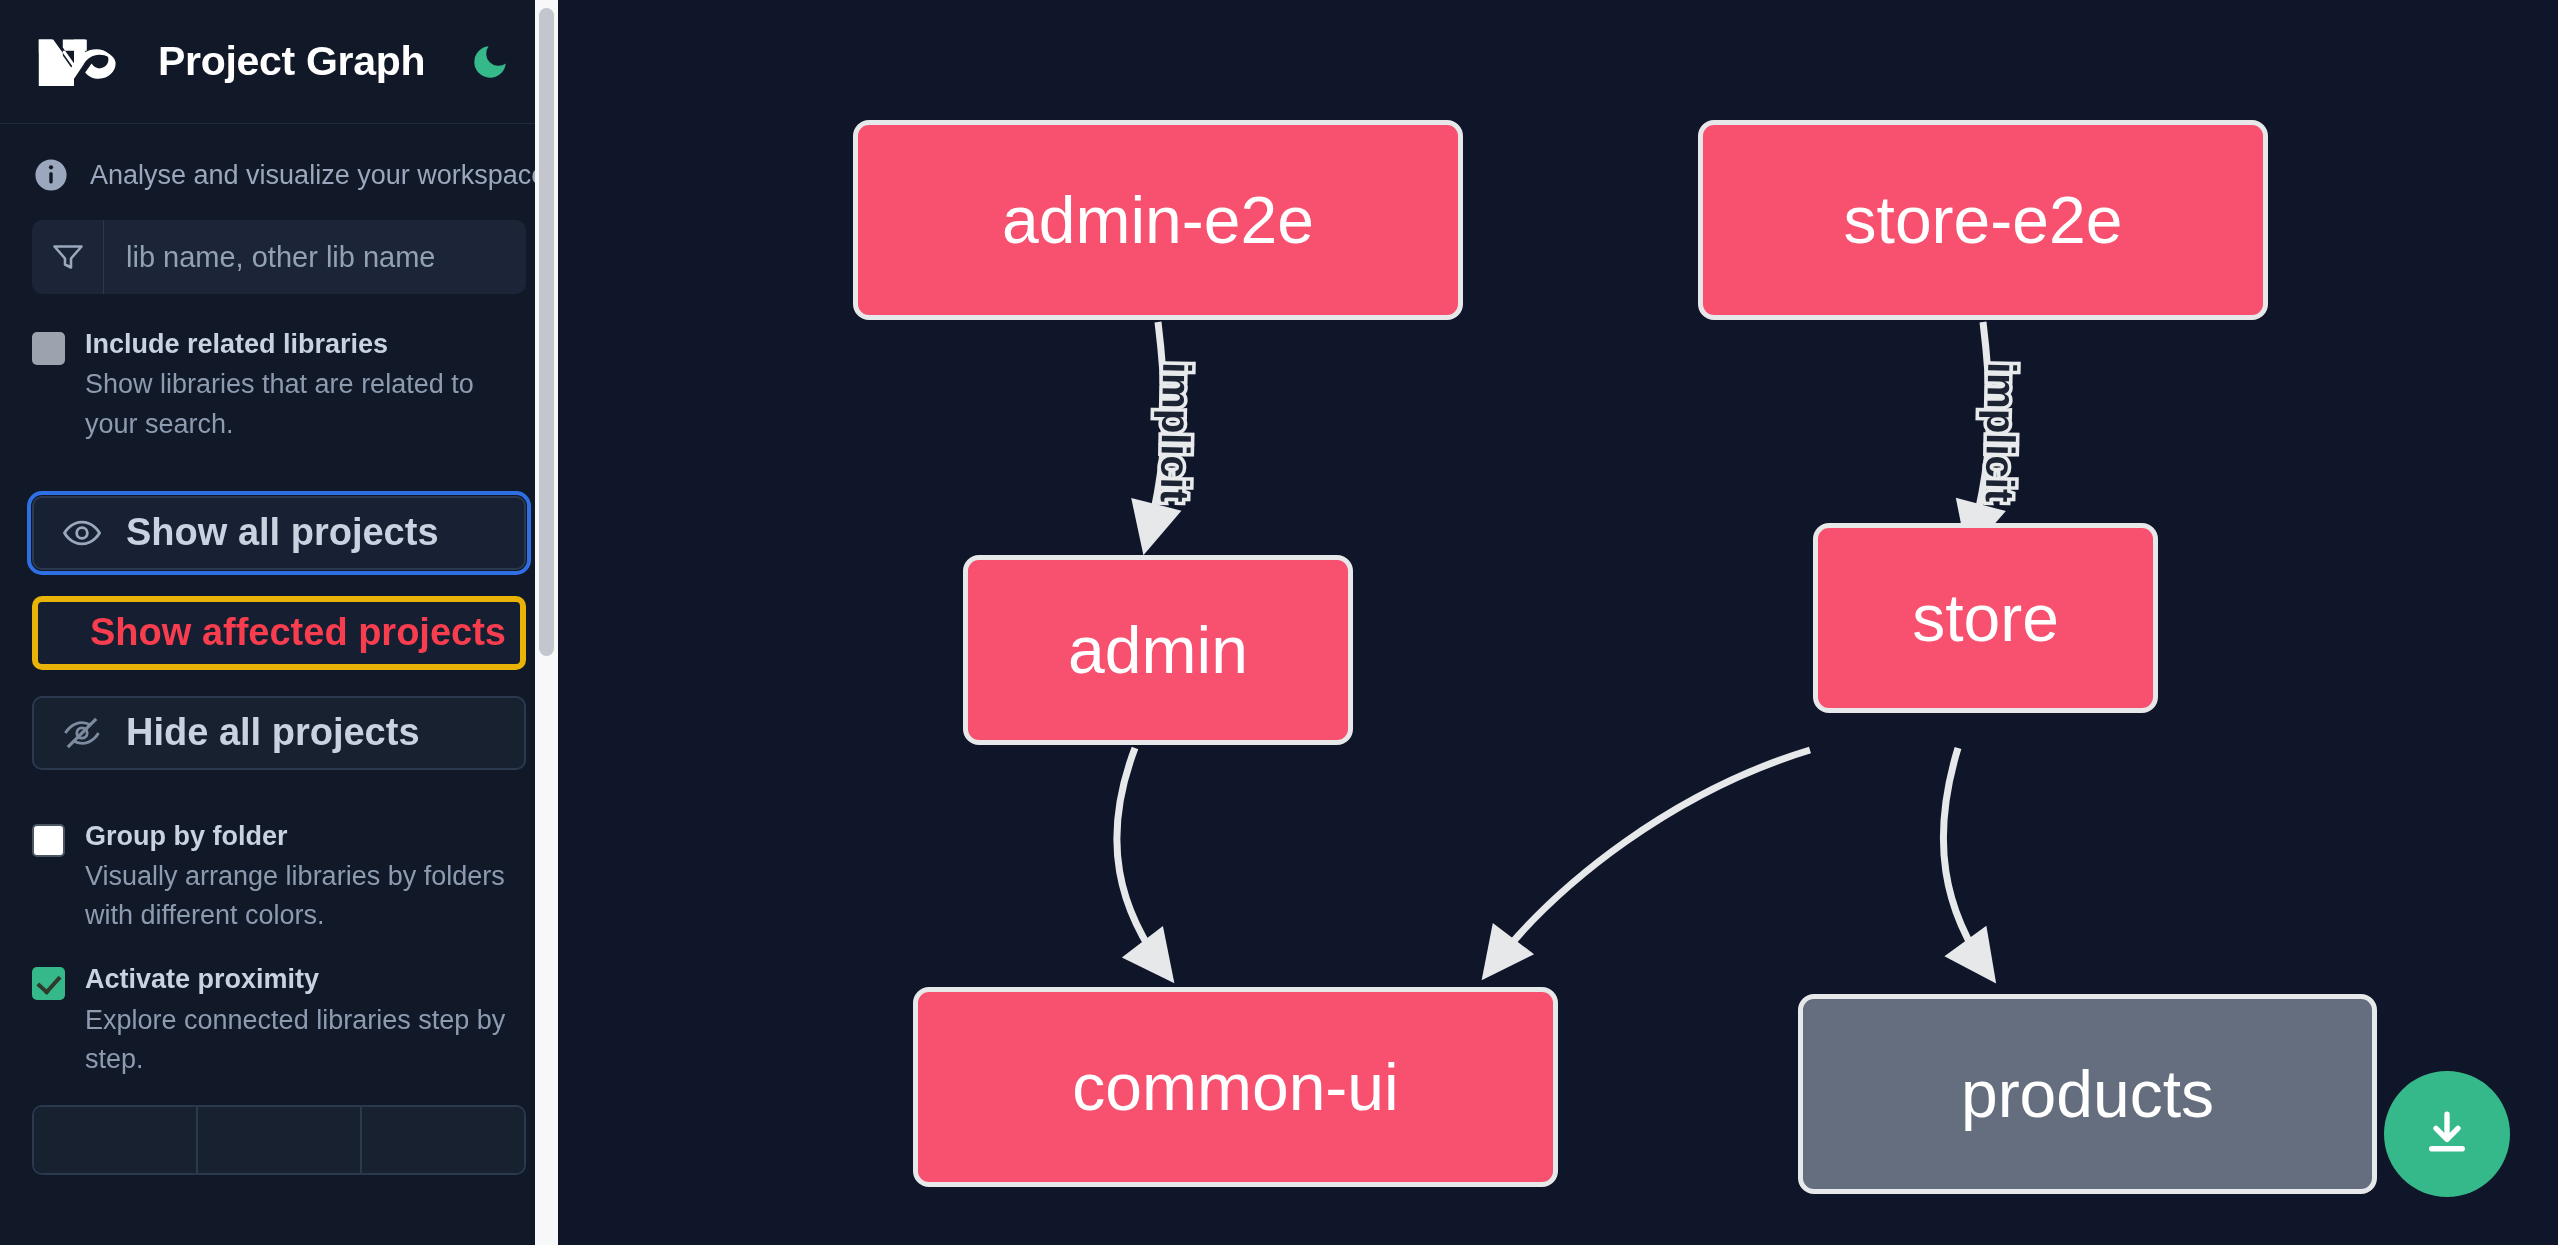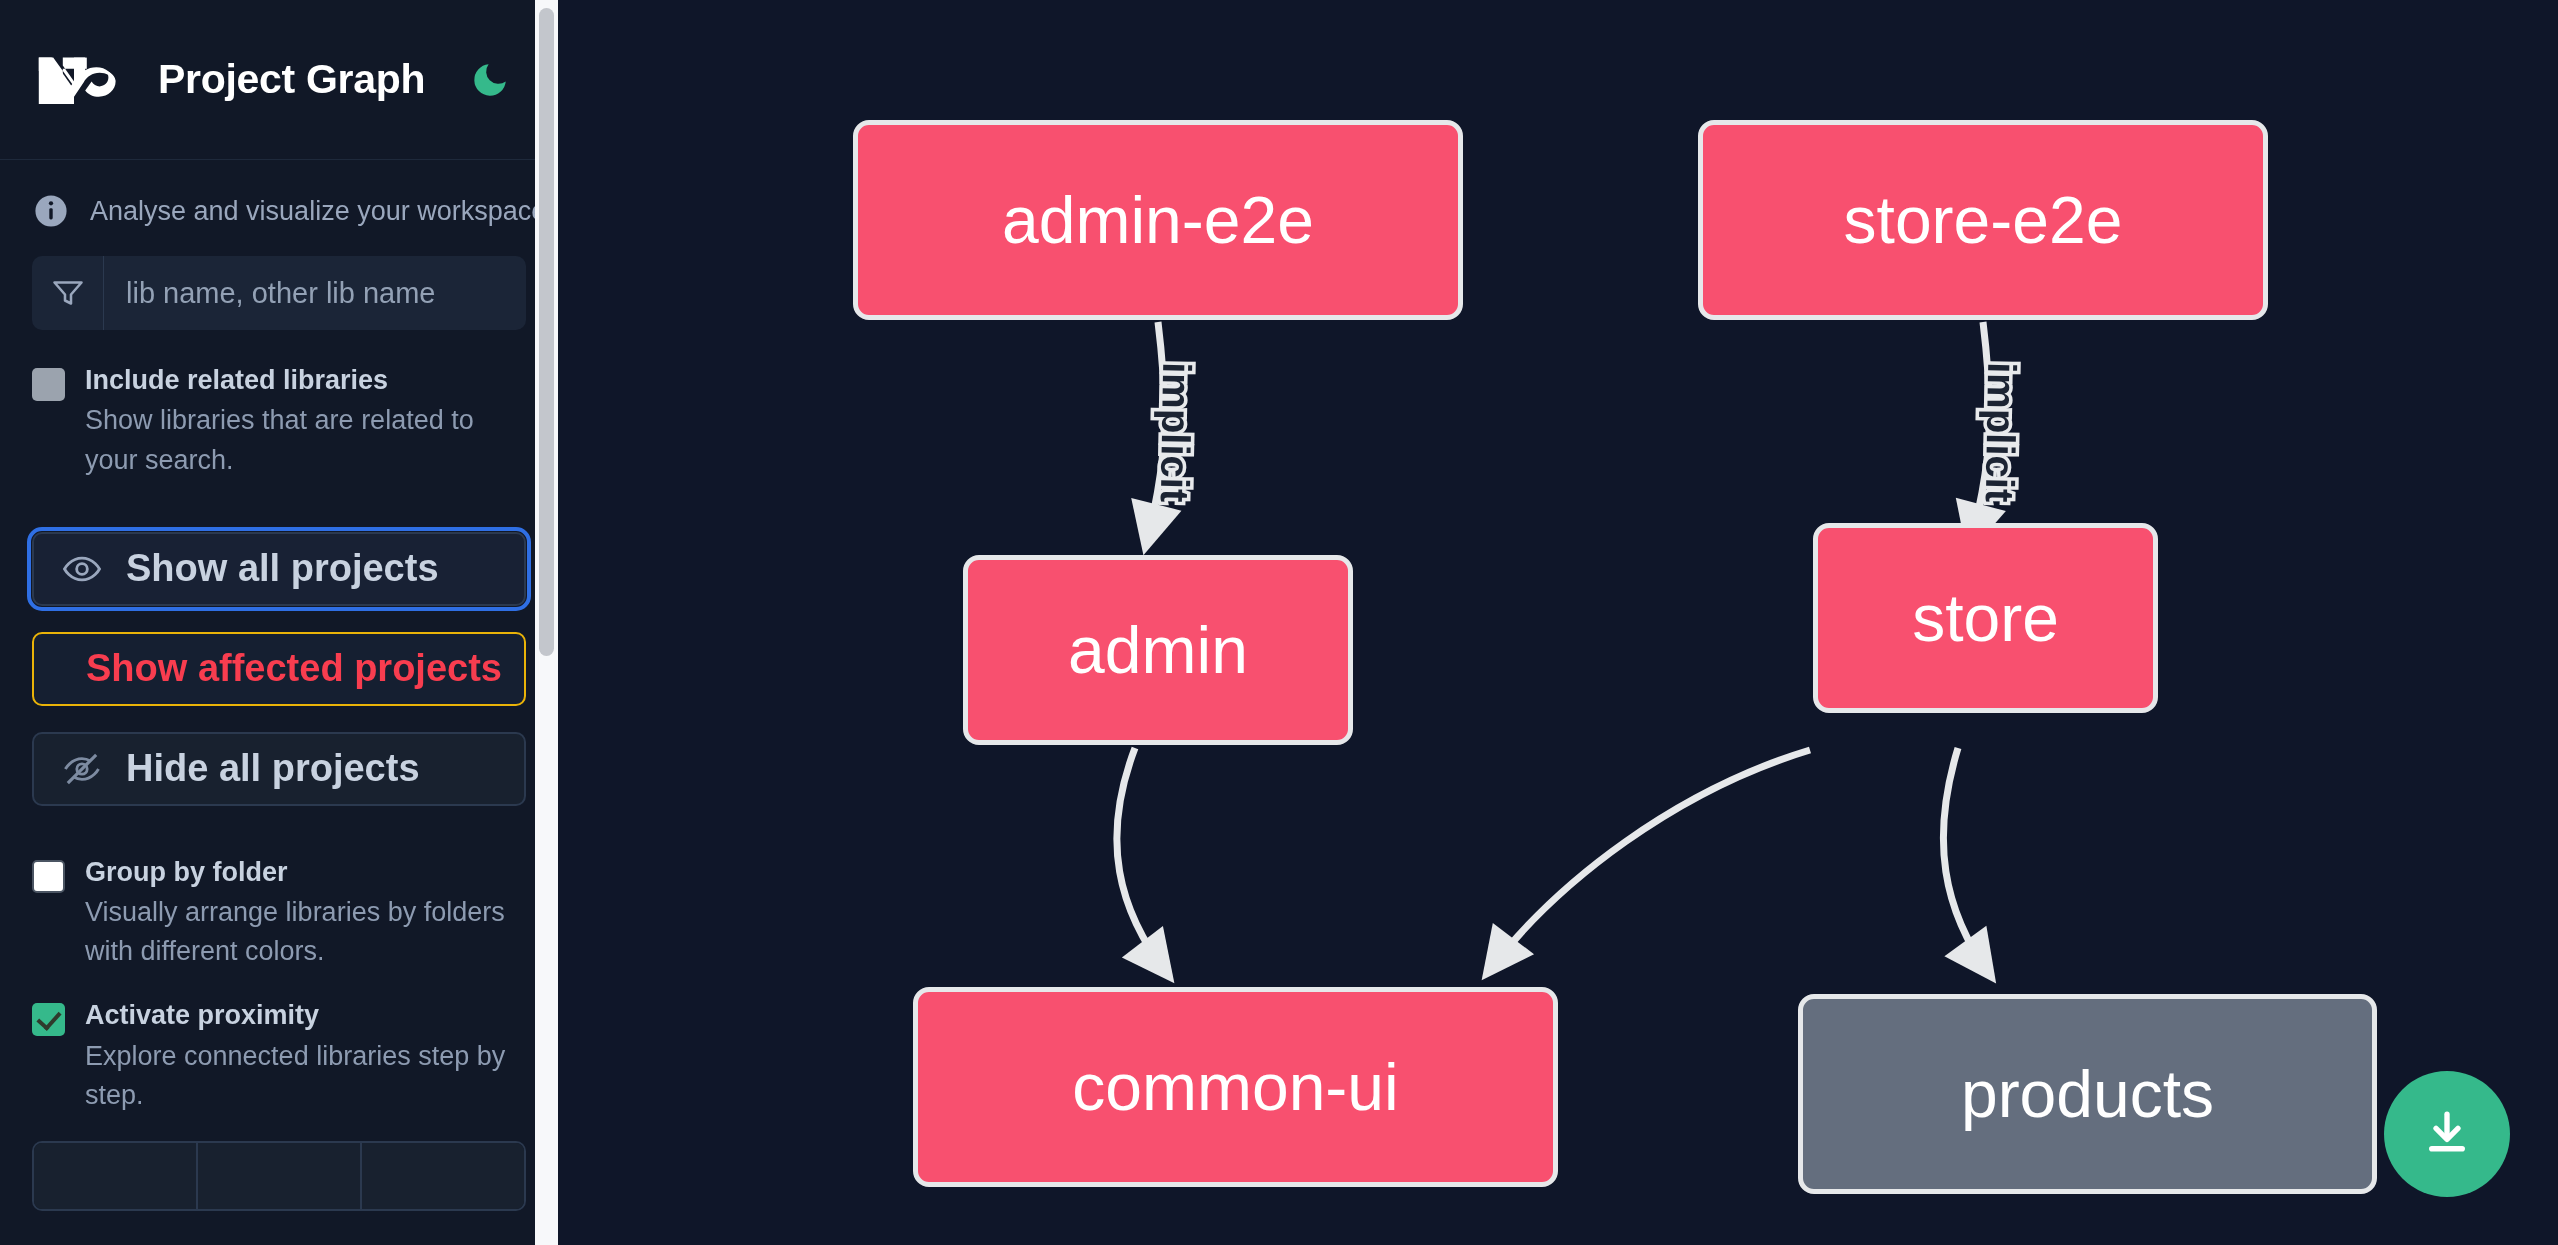--- a/index.html
+++ b/index.html
@@ -24,21 +24,21 @@
   #sidebar {
     position: relative;
     width: 558px;
     height: 1245px;
     background: #111827;
     flex: 0 0 558px;
     overflow: hidden;
   }
 
   .sb-header {
-    height: 160px;
+    height: 124px;
     display: flex;
     align-items: center;
     padding: 4px 34px;
     border-bottom: 1px solid #1e293b;
     gap: 28px;
   }
   .nx-logo {
     width: 96px;
     height: 60px;
     flex: 0 0 96px;
@@ -166,21 +166,21 @@
     background: #182134;
   }
   .btn-label { font-size: 38px; font-weight: bold; white-space: nowrap; }
   .btn.show-all {
     border: 2px solid #2b394f;
     outline: 4px solid #2f6fe4;
     outline-offset: 1px;
     margin-top: 4px;
   }
   .btn.show-all .btn-label { color: #c8d2e0; }
-  .btn.affected { border: 2px solid #eab308; background: #151f31; align-items: center; }
+  .btn.affected { border: 6px solid #eab308; background: #151f31; align-items: center; }
   .btn.affected .btn-label { color: #f83d4f; }
   .btn.hide-all { border: 2px solid #2b394f; background: #18212f; }
   .btn.hide-all .btn-label { color: #c8d2e0; }
 
   .sb-gap { height: 22px; }
 
   
   .seg-wrap {
     display: flex;
     margin: 26px 0 0 0;

